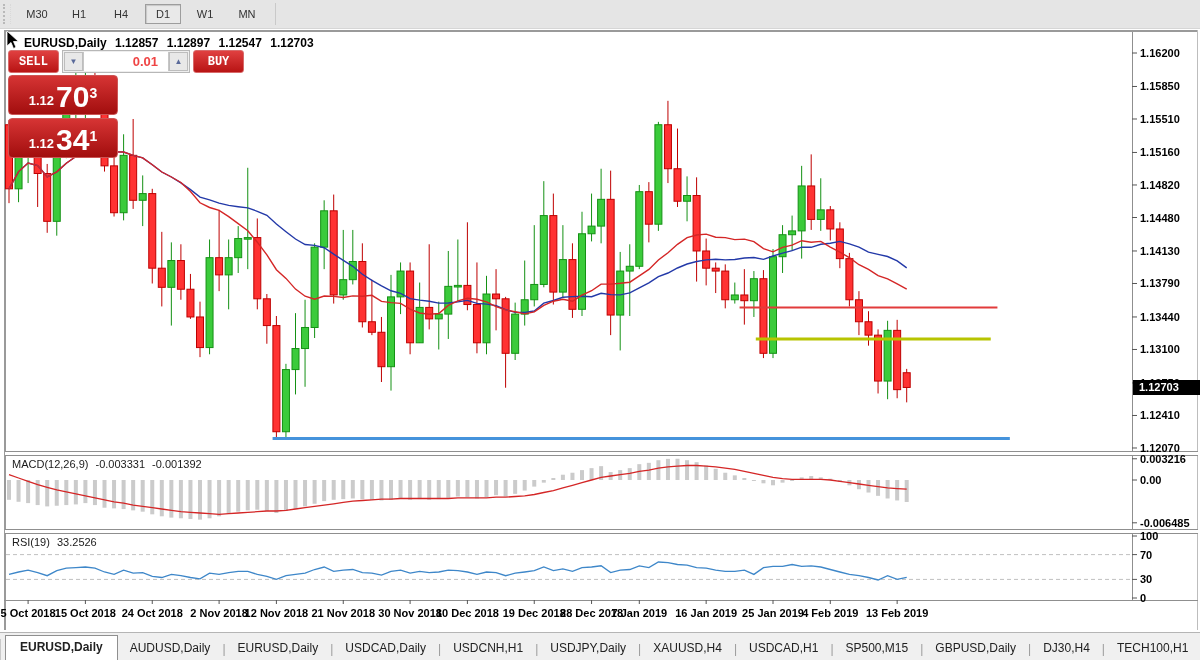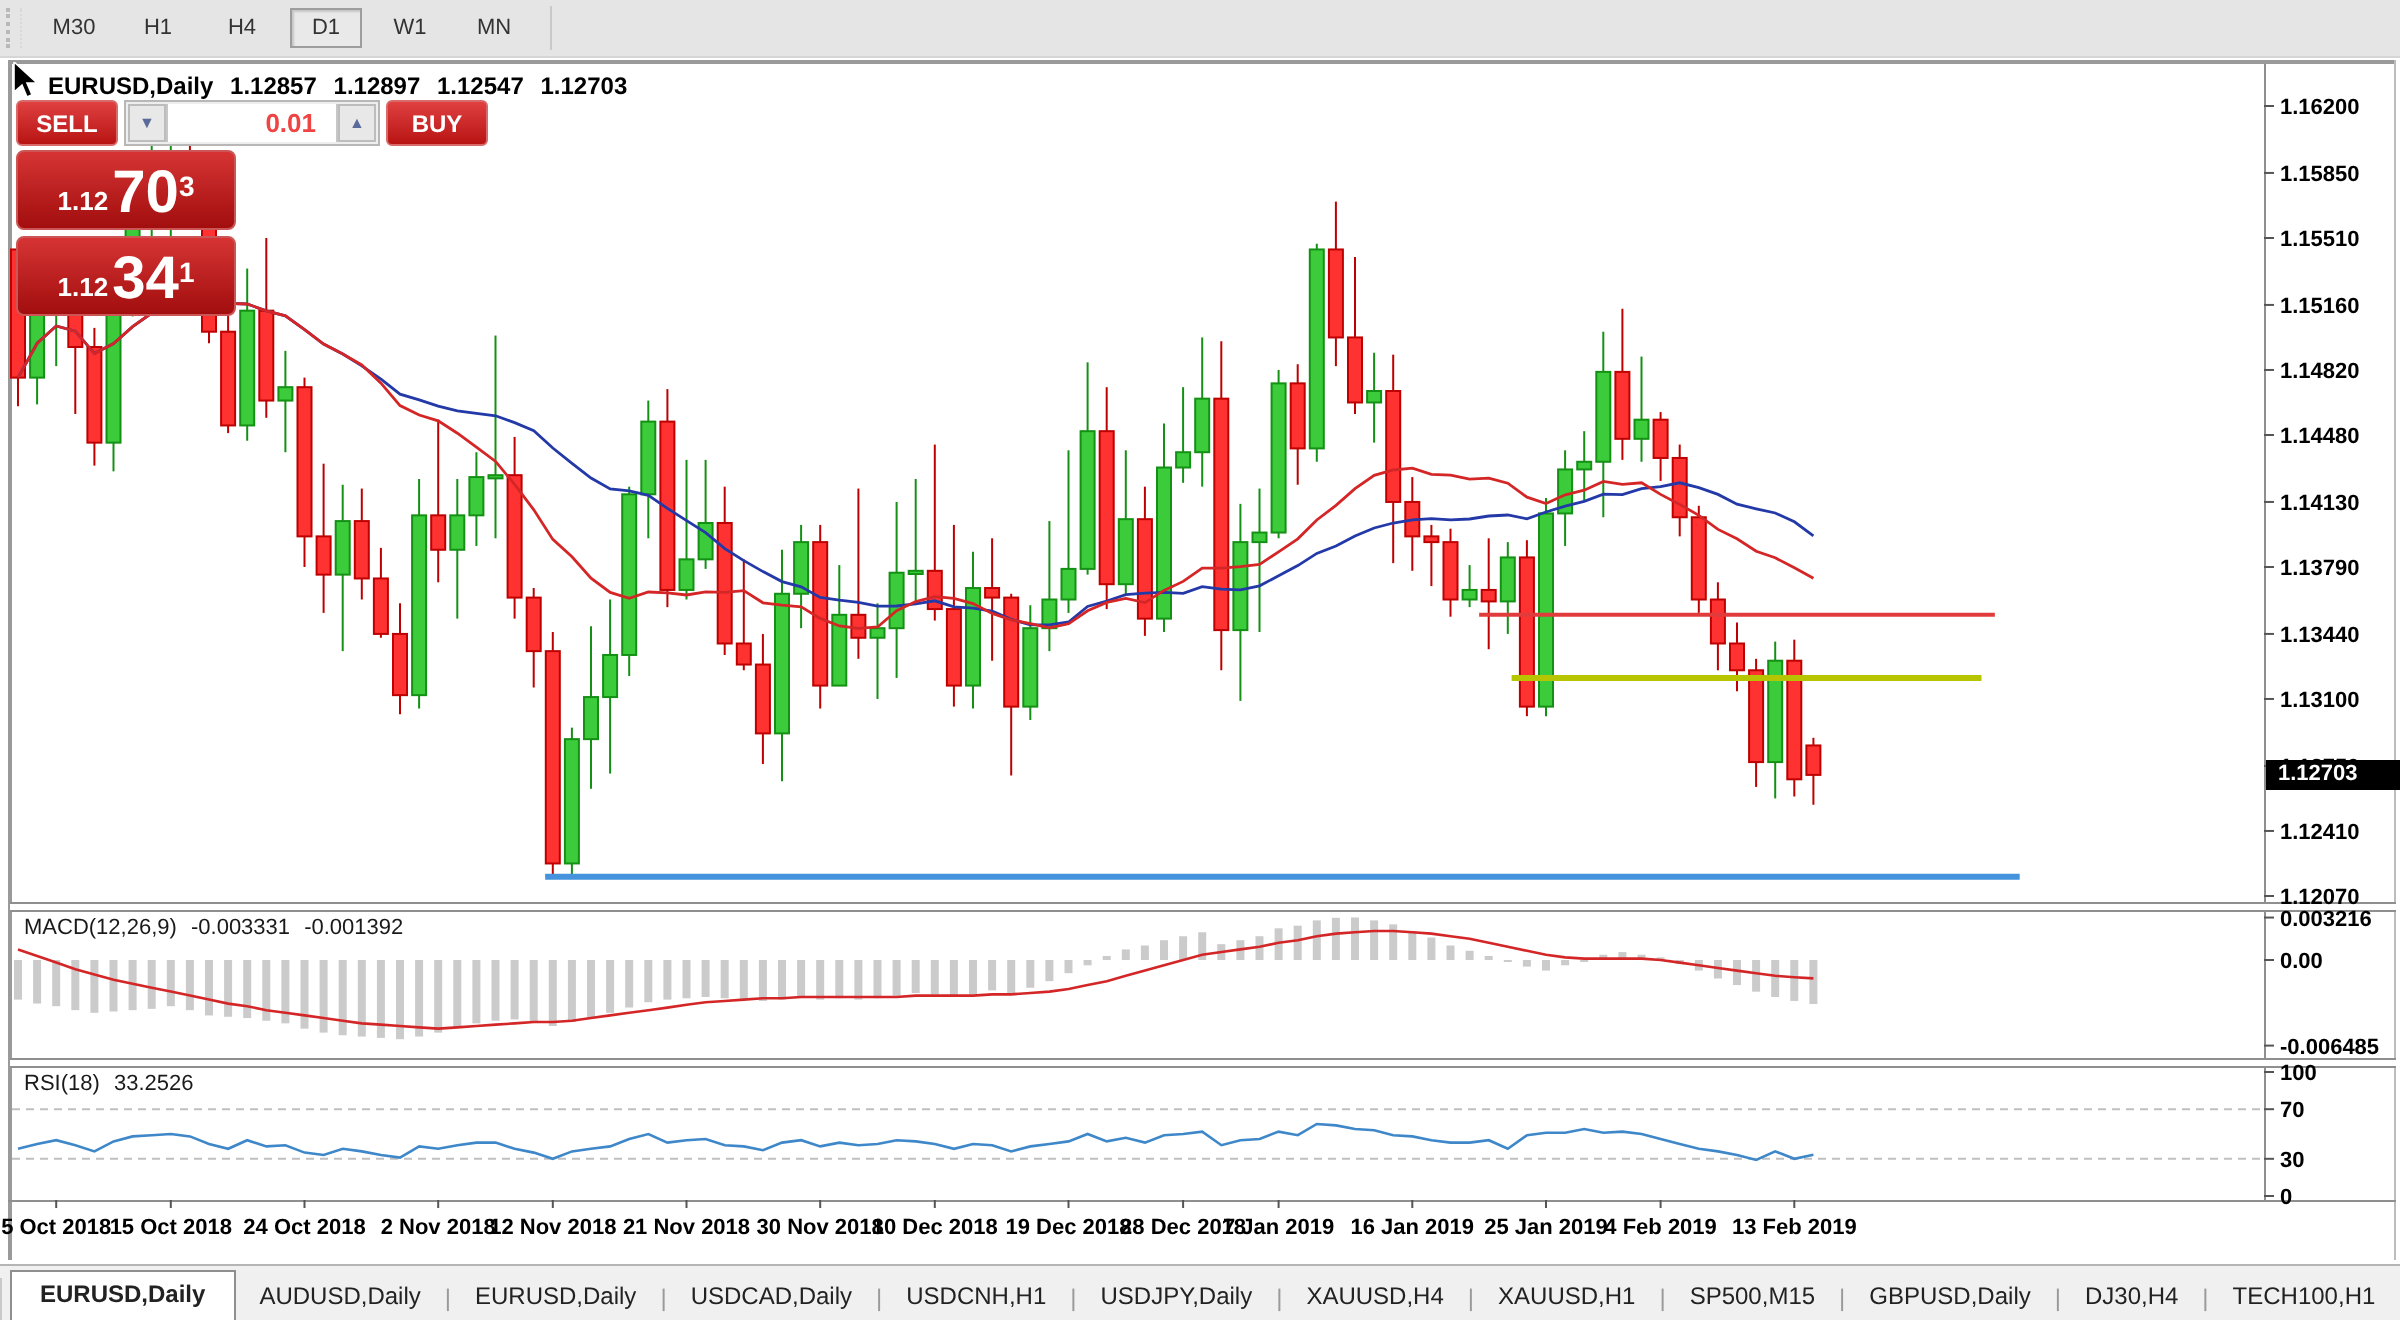--- a/index.html
+++ b/index.html
@@ -21,21 +21,21 @@
   .scale-sep{position:absolute;left:1132px;top:32px;width:0;height:568px;border-left:1px solid #8f8f8f;}
   .splitter{position:absolute;left:5px;width:1193px;height:3px;background:#fff;border-top:1px solid #8f8f8f;border-bottom:1px solid #8f8f8f;}
   .axis-sep{position:absolute;left:4px;top:600px;width:1194px;height:0;border-top:1px solid #8f8f8f;}
 
   .chart-header{position:absolute;left:24px;top:36px;font-size:12px;font-weight:bold;color:#000;letter-spacing:0px;}
   .chart-header span{margin-right:5px;}
   .cursor-icon{position:absolute;left:6px;top:31px;}
 
   
   .ttop{position:absolute;left:8px;top:50px;display:flex;align-items:stretch;height:23px;}
-  .tbtn{width:49px;background:linear-gradient(#e04040,#b81414);border:1px solid #d86a6a;border-radius:3px;color:#fff;font-size:12px;font-weight:bold;display:flex;align-items:center;justify-content:center;cursor:pointer;}
+  .tbtn{width:49px;background:linear-gradient(#e04040,#b81414);border:1px solid #d86a6a;border-radius:3px;color:#fff;font-size:12px;font-weight:bold;display:flex;align-items:center;justify-content:center;cursor:pointer;font-family:Liberation Mono, monospace;}
   .lotgrp{display:flex;align-items:stretch;margin:0 3px;border:1px solid #b7b7b7;background:#eee;padding:1px;}
   .spin{width:17px;background:#e8e8e8;border:1px solid #bdbdbd;color:#5a6a9a;font-size:8px;display:flex;align-items:center;justify-content:center;cursor:pointer;}
   .lot-input{width:72px;border:1px solid #c6c6c6;border-width:0 1px;font-family:"Liberation Sans",sans-serif;font-size:13px;font-weight:bold;color:#ef4444;text-align:right;padding-right:10px;outline:none;}
   .tprices{position:absolute;left:8px;top:75px;display:flex;gap:3px;flex-direction:column;}
   .pricebox{width:108px;height:36px;background:linear-gradient(#d63434,#a20e0e);border:1px solid #c55;border-radius:4px;color:#fff;display:flex;align-items:flex-end;justify-content:center;padding-bottom:2px;cursor:pointer;}
   .pb-small{font-size:13px;font-weight:bold;margin-right:2px;line-height:22px;}
   .pb-big{font-size:30px;font-weight:bold;line-height:30px;}
   .pb-sup{font-size:14px;font-weight:bold;line-height:34px;align-self:flex-start;}
 
   
@@ -501,21 +501,21 @@
       <span class="pb-sup">1</span>
     </div>
   </div>
 
   <div class="panel-label" style="left:12px;top:458px">
     <span>MACD(12,26,9)</span>
     <span>-0.003331</span>
     <span>-0.001392</span>
   </div>
   <div class="panel-label" style="left:12px;top:536px">
-    <span>RSI(18)</span>
+    <span>RSI(19)</span>
     <span>33.2526</span>
   </div>
 
   <div class="price-tag">1.12703</div>
 
   <div class="tabbar">
     <div class="tab-grip"></div>
     <span id="tabs-holder" style="display:flex;align-items:flex-end">
         <span class="tab active">EURUSD,Daily</span>
         <span class="tab">AUDUSD,Daily</span>
@@ -523,21 +523,21 @@
         <span class="tab">EURUSD,Daily</span>
         <span class="tab-div">|</span>
         <span class="tab">USDCAD,Daily</span>
         <span class="tab-div">|</span>
         <span class="tab">USDCNH,H1</span>
         <span class="tab-div">|</span>
         <span class="tab">USDJPY,Daily</span>
         <span class="tab-div">|</span>
         <span class="tab">XAUUSD,H4</span>
         <span class="tab-div">|</span>
-        <span class="tab">XAUUSD,H1</span>
+        <span class="tab">USDCAD,H1</span>
         <span class="tab-div">|</span>
         <span class="tab">SP500,M15</span>
         <span class="tab-div">|</span>
         <span class="tab">GBPUSD,Daily</span>
         <span class="tab-div">|</span>
         <span class="tab">DJ30,H4</span>
         <span class="tab-div">|</span>
         <span class="tab">TECH100,H1</span>
         <span class="tab-div">|</span>
       </span>

